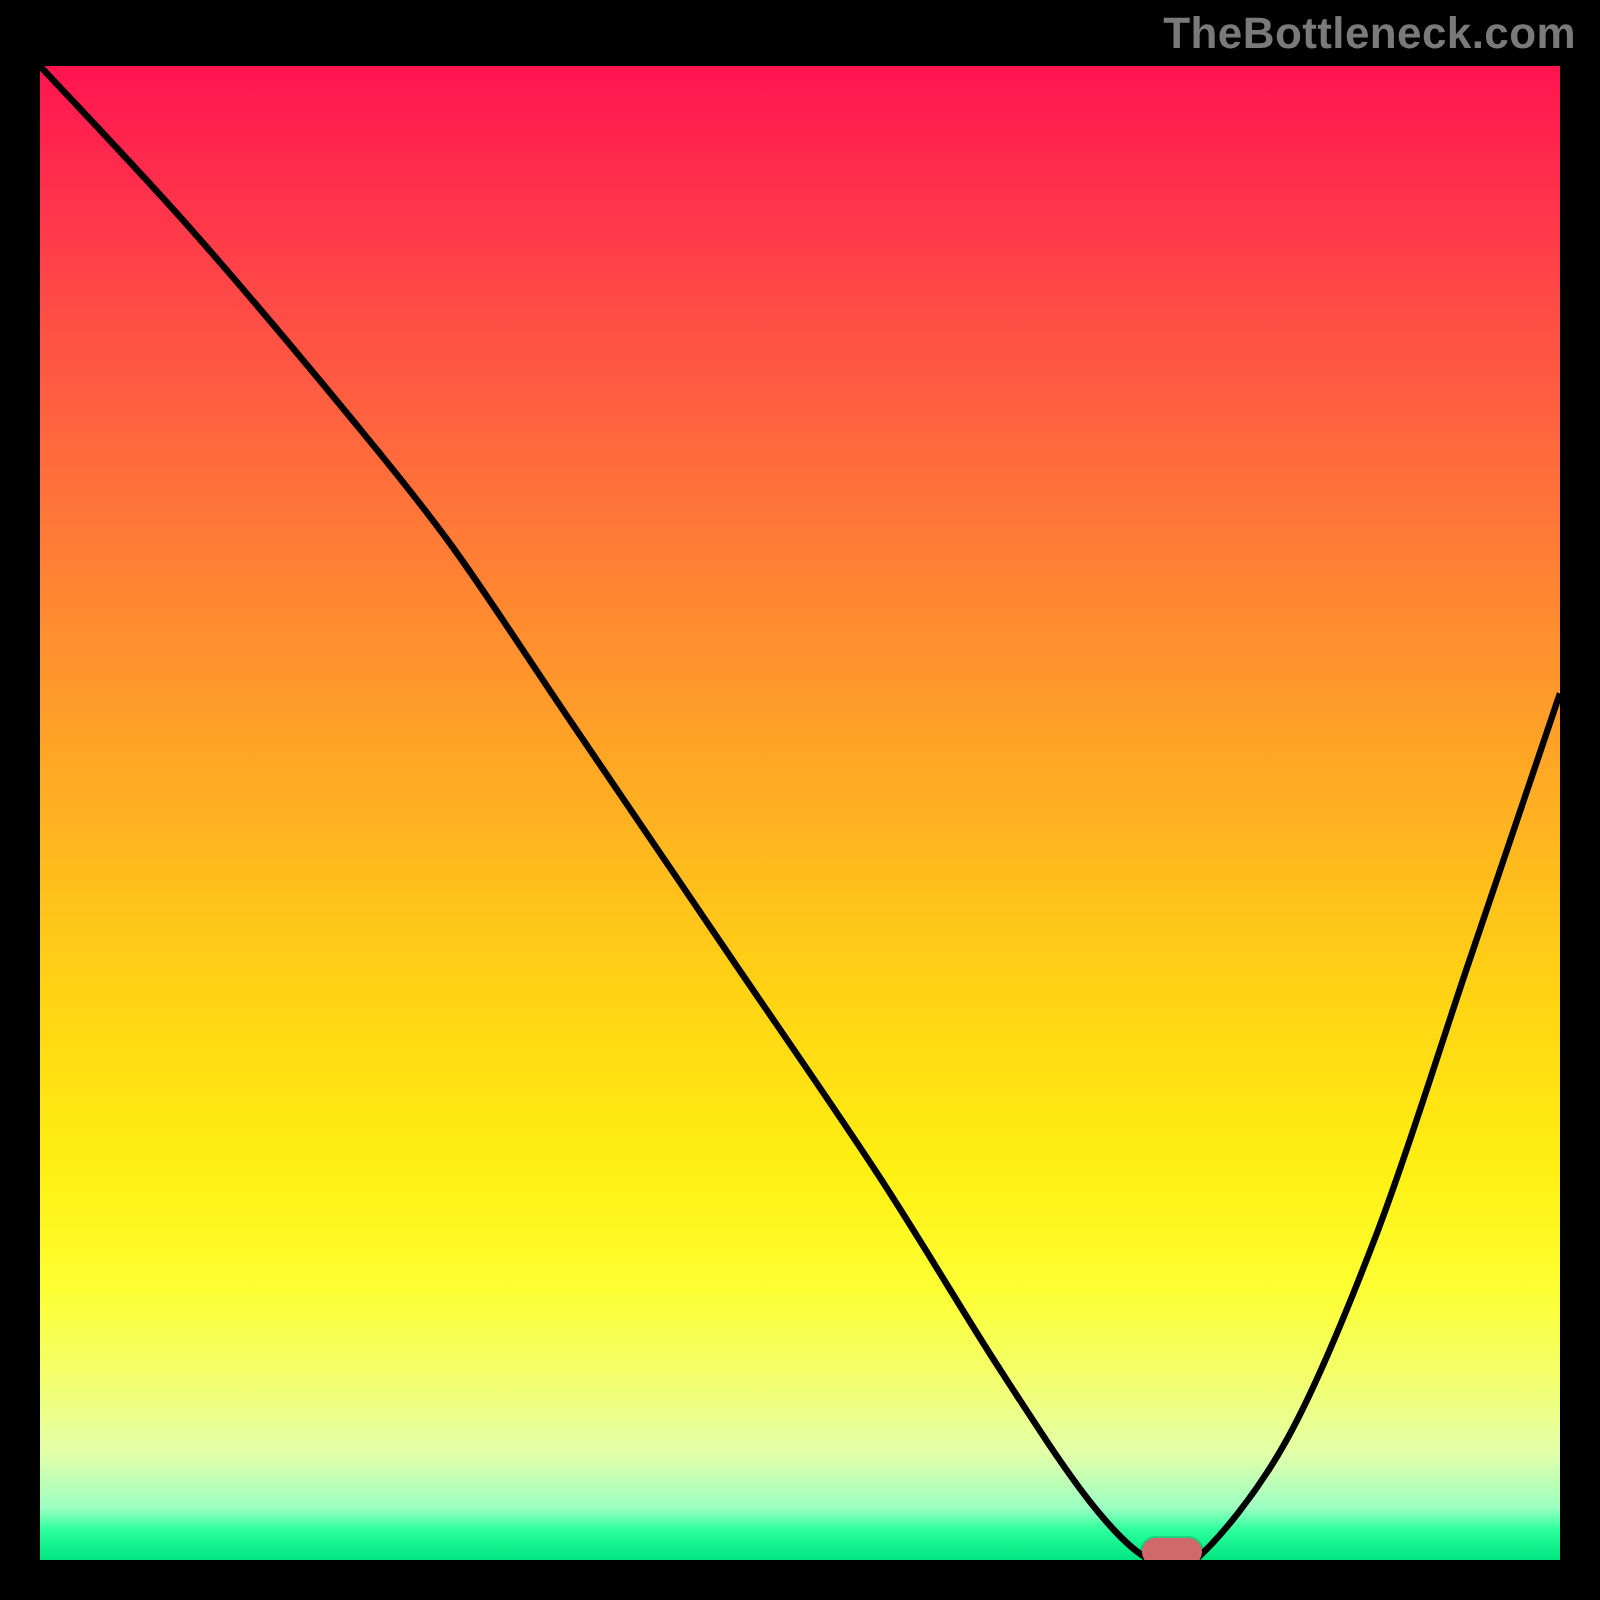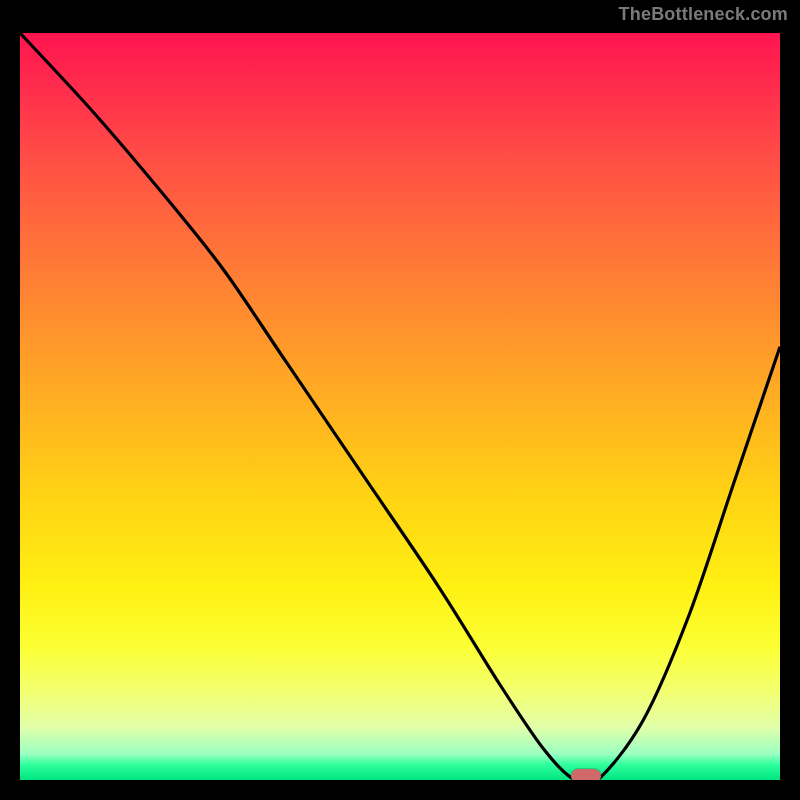--- a/index.html
+++ b/index.html
@@ -12,21 +12,21 @@
   }
   .wrap {
     position: relative;
     width: 800px;
     height: 800px;
   }
   .watermark {
     position: absolute;
     top: 4px;
     right: 12px;
-    font-size: 18px;
+    font-size: 22px;
     font-weight: 600;
     color: #7a7a7a;
     letter-spacing: 0.2px;
     z-index: 30;
   }
   .plot-frame {
     position: absolute;
     left: 20px;
     top: 33px;
     width: 760px;

